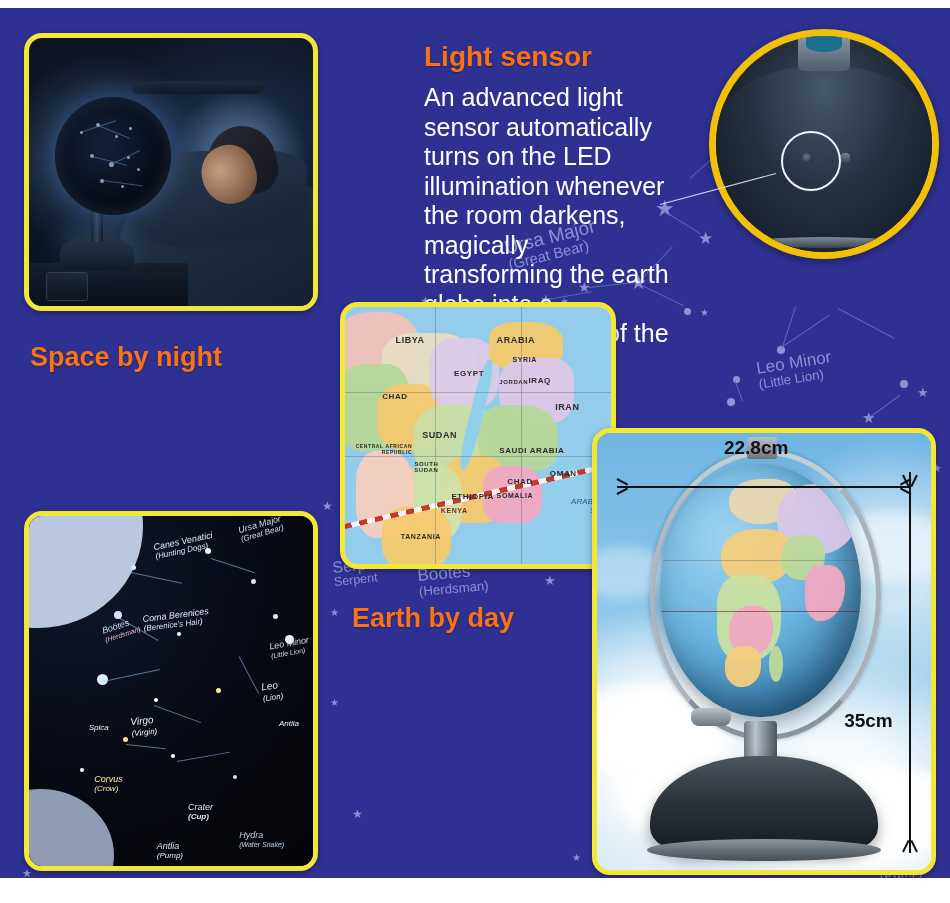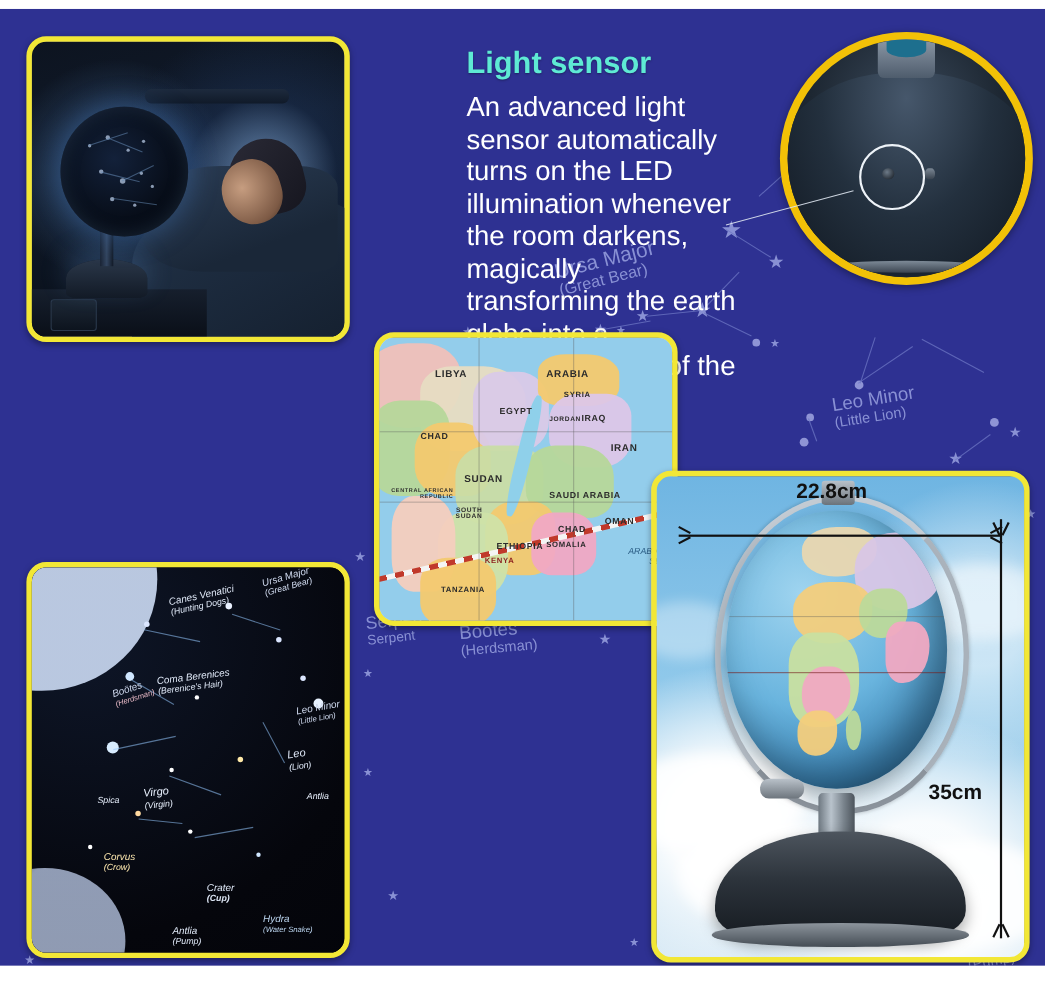--- a/index.html
+++ b/index.html
@@ -81,21 +81,21 @@
   .g-mount{position:absolute;background:linear-gradient(180deg,#b9c1c9,#6d757d);border-radius:3px;}
   .g-stem{position:absolute;background:linear-gradient(90deg,#6e7881,#b9c3cc 35%,#79838c 70%,#4c545c);border-radius:4px;}
   .g-base{position:absolute;background:linear-gradient(180deg,#4d555e 0%,#2c333b 46%,#161b21 100%);
       border-radius:48% 48% 18% 18%/70% 70% 26% 26%;box-shadow:0 6px 14px rgba(0,0,0,.35);}
   .g-base-rim{position:absolute;background:linear-gradient(180deg,#8d959d,#444c54);border-radius:50%;}
 
   .dimlabel{position:absolute;color:#111;font-weight:700;white-space:nowrap;}
   .arrowline{position:absolute;background:#111;}
 
   
-  .head{position:absolute;color:#5eead4;font-weight:700;white-space:nowrap;
+  .head{position:absolute;color:#f97316;font-weight:700;white-space:nowrap;
         text-shadow:0 1px 2px rgba(0,0,0,.35);}
   .body{position:absolute;color:#FFFFFF;font-weight:400;line-height:1.18;}
 
   .white-strip{position:absolute;left:0;width:950px;background:#ffffff;}
 </style>
 </head>
 <body>
 
 <div class="page">
   <div class="canvas">
@@ -208,20 +208,21 @@
     <div class="circle-inset" style="left:709px;top:21px;width:216px;height:216px;">
       <div class="ci-cone"></div>
       <div class="ci-neck"></div>
       <div class="ci-ring"></div>
       <div class="ci-sensor"></div>
       <div class="ci-switch"></div>
       <div class="ci-foot"></div>
     </div>
     <div class="ci-leader" style="left:660px;top:196px;width:120px;background:#dfe7f1;position:absolute;transform:rotate(-15deg);"></div>
 
+    <div class="head" style="left:30px;top:334px;font-size:27px;">Space by night</div>
 
     <div class="panel map-photo" style="left:340px;top:294px;width:266px;height:257px;">
 
       <div class="mp" style="left:0;top:0;width:100%;height:100%;background:#93cdeb;"></div>
 
       <div class="land" style="left:-6%;top:2%;width:34%;height:30%;background:#f0c0b9;"></div>
       <div class="land" style="left:14%;top:10%;width:36%;height:30%;background:#e7dcc2;border-radius:30% 40% 36% 30%;"></div>
       <div class="land" style="left:-4%;top:22%;width:28%;height:34%;background:#b6d79a;border-radius:40% 30% 42% 38%;"></div>
       <div class="land" style="left:12%;top:30%;width:26%;height:26%;background:#f3c96f;border-radius:38% 42% 30% 40%;"></div>
       <div class="land" style="left:32%;top:12%;width:26%;height:28%;background:#d9c9e8;border-radius:34% 40% 38% 32%;"></div>
@@ -258,20 +259,21 @@
       <div class="mlabel" style="left:63%;top:19%;font-size:7px;">SYRIA</div>
       <div class="mlabel" style="left:69%;top:27%;font-size:8px;">IRAQ</div>
       <div class="mlabel" style="left:79%;top:37%;font-size:9px;">IRAN</div>
       <div class="mlabel" style="left:58%;top:28%;font-size:6px;">JORDAN</div>
       <div class="mlabel" style="left:58%;top:54%;font-size:8px;">SAUDI ARABIA</div>
       <div class="mlabel" style="left:61%;top:66%;font-size:8px;">CHAD</div>
       <div class="mlabel" style="left:77%;top:63%;font-size:8px;">OMAN</div>
       <div class="msea" style="left:85%;top:74%;font-size:8px;">ARABIAN<br>SEA</div>
     </div>
 
+    <div class="head" style="left:352px;top:595px;font-size:27px;">Earth by day</div>
 
     <div class="panel" style="left:24px;top:503px;width:284px;height:350px;background:#05050a;">
       <div style="position:absolute;left:-28%;top:-20%;width:150%;height:150%;border-radius:50%;
                   background:radial-gradient(circle at 30% 26%, #0e1628 0%, #05060c 55%, #020308 100%);"></div>
       <div style="position:absolute;left:-34%;top:-26%;width:74%;height:58%;border-radius:50%;
                   background:radial-gradient(circle at 72% 72%, rgba(200,215,240,.92) 0 40%, rgba(120,140,180,.35) 62%, rgba(0,0,0,0) 78%);"></div>
       <div style="position:absolute;left:-22%;bottom:-16%;width:52%;height:38%;border-radius:50%;
                   background:radial-gradient(circle at 70% 30%, rgba(190,205,235,.75) 0 38%, rgba(0,0,0,0) 72%);"></div>
 
       <div class="sgrid" style="position:absolute;inset:0;opacity:1;">

